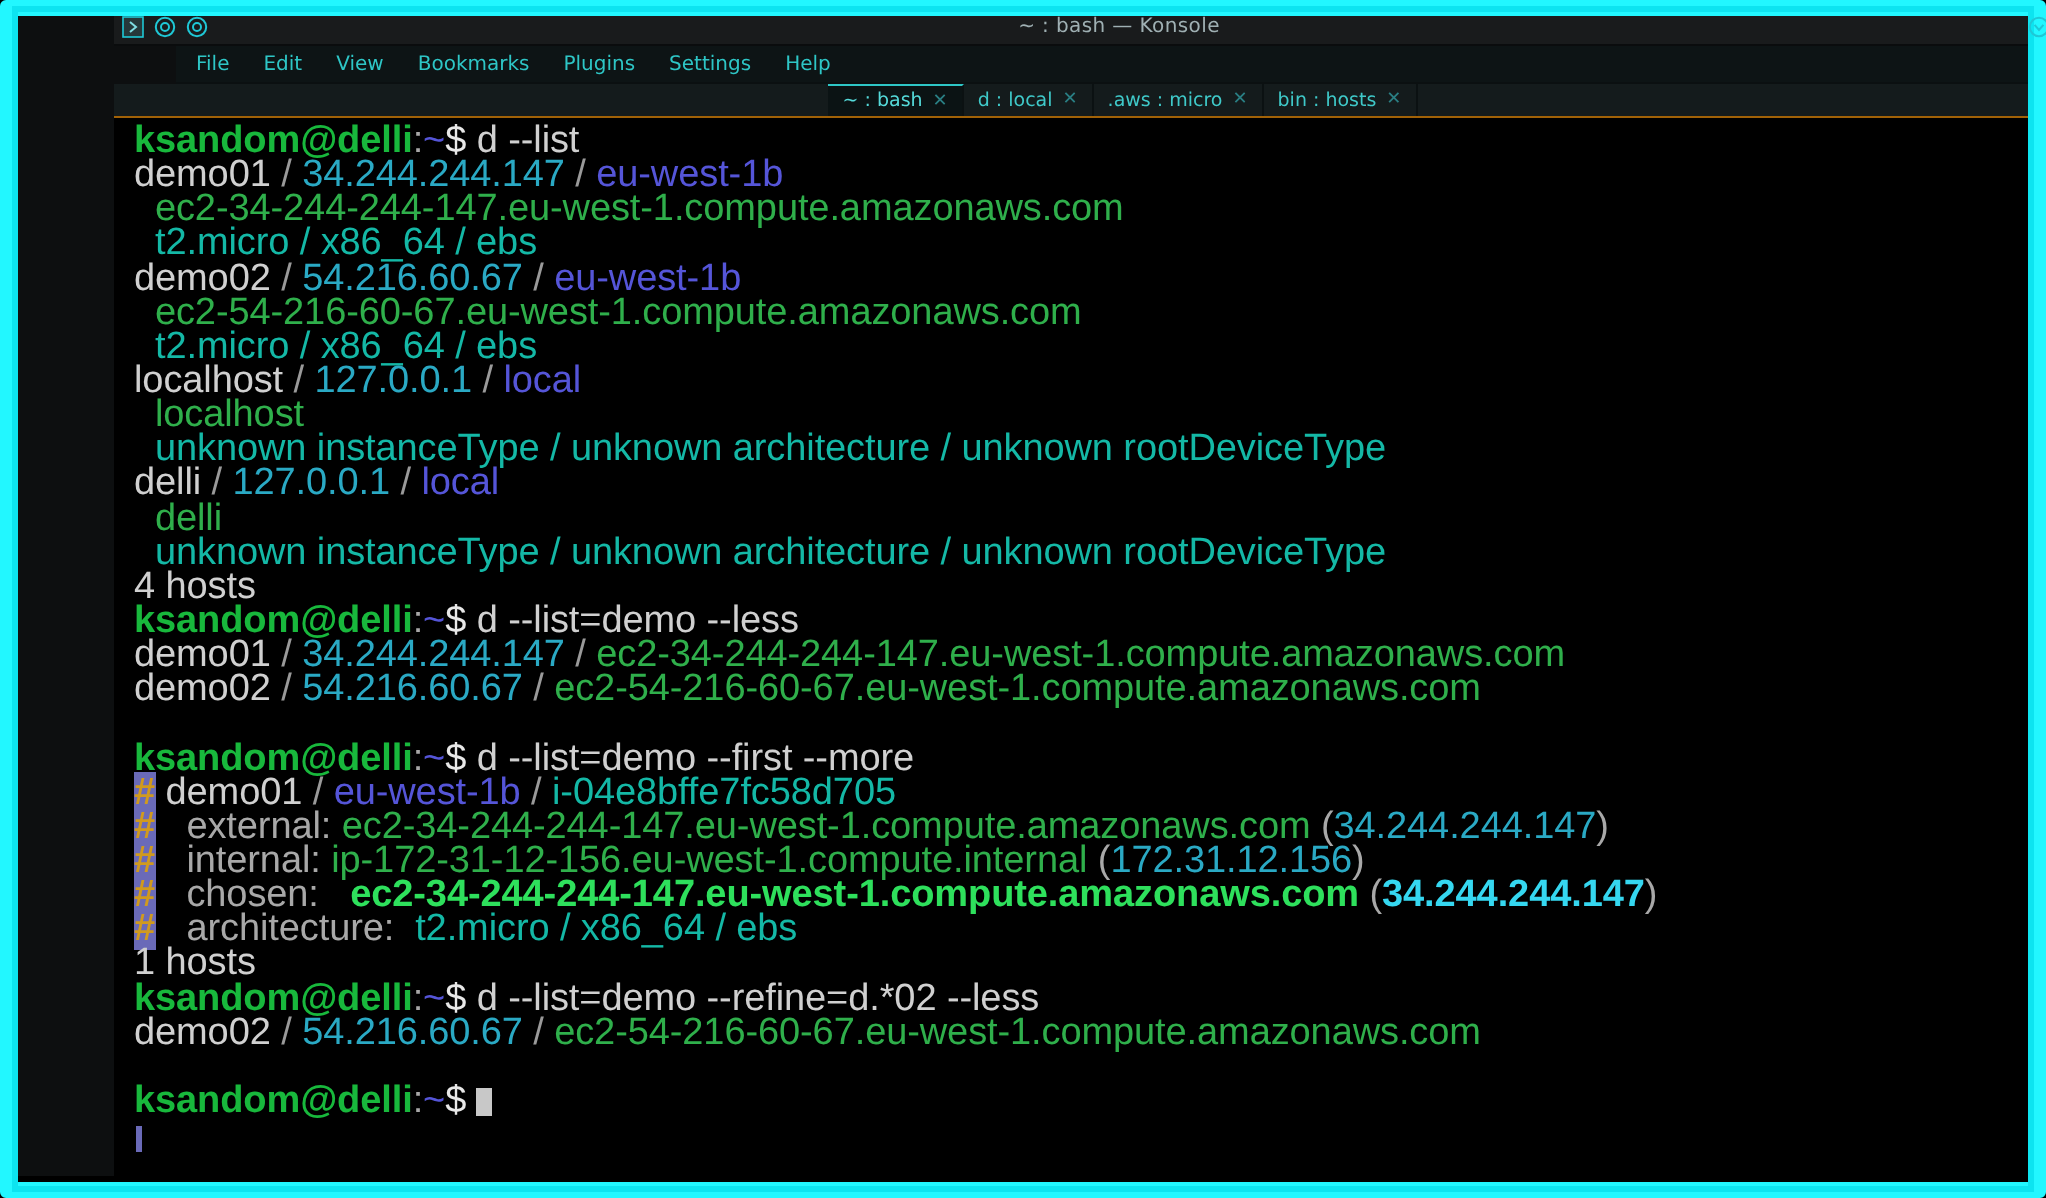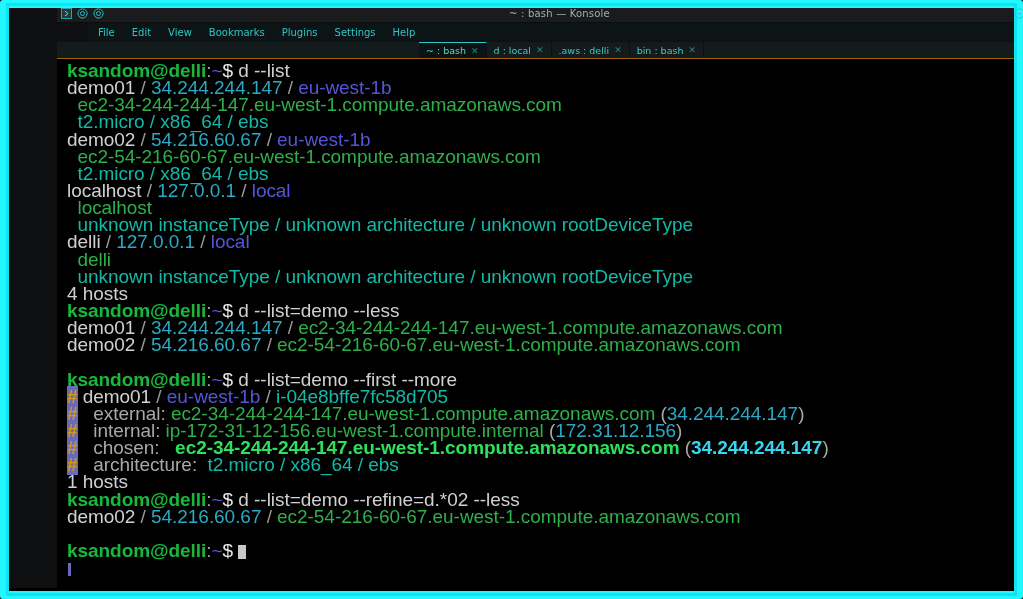--- a/index.html
+++ b/index.html
@@ -292,25 +292,25 @@
     <div id="tabbar">
       <div class="tab active">
         <span>~ : bash</span>
         <span class="tab-close">✕</span>
       </div>
       <div class="tab">
         <span>d : local</span>
         <span class="tab-close">✕</span>
       </div>
       <div class="tab">
-        <span>.aws : delli</span>
+        <span>.aws : micro</span>
         <span class="tab-close">✕</span>
       </div>
       <div class="tab">
-        <span>bin : bash</span>
+        <span>bin : hosts</span>
         <span class="tab-close">✕</span>
       </div>
     </div>
 
     <div id="terminal-wrap">
       <div id="terminal"><div class="line"><span class="c-bgreen">ksandom@delli</span><span class="c-gray">:</span><span class="c-blue">~</span><span class="c-white">$ </span><span class="c-default">d --list</span></div><div class="line"><span class="c-default">demo01</span><span class="c-dim"> / </span><span class="c-cyan">34.244.244.147</span><span class="c-dim"> / </span><span class="c-blue">eu-west-1b</span></div><div class="line"><span class="c-default">  </span><span class="c-green">ec2-34-244-244-147.eu-west-1.compute.amazonaws.com</span></div><div class="line"><span class="c-default">  </span><span class="c-orange">t2.micro / x86_64 / ebs</span></div><div class="line"><span class="c-default">demo02</span><span class="c-dim"> / </span><span class="c-cyan">54.216.60.67</span><span class="c-dim"> / </span><span class="c-blue">eu-west-1b</span></div><div class="line"><span class="c-default">  </span><span class="c-green">ec2-54-216-60-67.eu-west-1.compute.amazonaws.com</span></div><div class="line"><span class="c-default">  </span><span class="c-orange">t2.micro / x86_64 / ebs</span></div><div class="line"><span class="c-default">localhost</span><span class="c-dim"> / </span><span class="c-cyan">127.0.0.1</span><span class="c-dim"> / </span><span class="c-blue">local</span></div><div class="line"><span class="c-default">  </span><span class="c-green">localhost</span></div><div class="line"><span class="c-default">  </span><span class="c-orange">unknown instanceType / unknown architecture / unknown rootDeviceType</span></div><div class="line"><span class="c-default">delli</span><span class="c-dim"> / </span><span class="c-cyan">127.0.0.1</span><span class="c-dim"> / </span><span class="c-blue">local</span></div><div class="line"><span class="c-default">  </span><span class="c-green">delli</span></div><div class="line"><span class="c-default">  </span><span class="c-orange">unknown instanceType / unknown architecture / unknown rootDeviceType</span></div><div class="line"><span class="c-default">4 hosts</span></div><div class="line"><span class="c-bgreen">ksandom@delli</span><span class="c-gray">:</span><span class="c-blue">~</span><span class="c-white">$ </span><span class="c-default">d --list=demo --less</span></div><div class="line"><span class="c-default">demo01</span><span class="c-dim"> / </span><span class="c-cyan">34.244.244.147</span><span class="c-dim"> / </span><span class="c-green">ec2-34-244-244-147.eu-west-1.compute.amazonaws.com</span></div><div class="line"><span class="c-default">demo02</span><span class="c-dim"> / </span><span class="c-cyan">54.216.60.67</span><span class="c-dim"> / </span><span class="c-green">ec2-54-216-60-67.eu-west-1.compute.amazonaws.com</span></div><div class="line">&nbsp;</div><div class="line"><span class="c-bgreen">ksandom@delli</span><span class="c-gray">:</span><span class="c-blue">~</span><span class="c-white">$ </span><span class="c-default">d --list=demo --first --more</span></div><div class="line"><span class="bar-cell">#</span><span class="c-default"> </span><span class="c-default">demo01</span><span class="c-dim"> / </span><span class="c-blue">eu-west-1b</span><span class="c-dim"> / </span><span class="c-orange">i-04e8bffe7fc58d705</span></div><div class="line"><span class="bar-cell">#</span><span class="c-default">   </span><span class="c-gray">external: </span><span class="c-green">ec2-34-244-244-147.eu-west-1.compute.amazonaws.com</span><span class="c-gray"> (</span><span class="c-cyan">34.244.244.147</span><span class="c-gray">)</span></div><div class="line"><span class="bar-cell">#</span><span class="c-default">   </span><span class="c-gray">internal: </span><span class="c-green">ip-172-31-12-156.eu-west-1.compute.internal</span><span class="c-gray"> (</span><span class="c-cyan">172.31.12.156</span><span class="c-gray">)</span></div><div class="line"><span class="bar-cell">#</span><span class="c-default">   </span><span class="c-gray">chosen:   </span><span class="c-brgreen">ec2-34-244-244-147.eu-west-1.compute.amazonaws.com</span><span class="c-gray"> (</span><span class="c-brcyan">34.244.244.147</span><span class="c-gray">)</span></div><div class="line"><span class="bar-cell">#</span><span class="c-default">   </span><span class="c-gray">architecture:  </span><span class="c-orange">t2.micro / x86_64 / ebs</span></div><div class="line"><span class="c-default">1 hosts</span></div><div class="line"><span class="c-bgreen">ksandom@delli</span><span class="c-gray">:</span><span class="c-blue">~</span><span class="c-white">$ </span><span class="c-default">d --list=demo --refine=d.*02 --less</span></div><div class="line"><span class="c-default">demo02</span><span class="c-dim"> / </span><span class="c-cyan">54.216.60.67</span><span class="c-dim"> / </span><span class="c-green">ec2-54-216-60-67.eu-west-1.compute.amazonaws.com</span></div><div class="line">&nbsp;</div><div class="line"><span class="c-bgreen">ksandom@delli</span><span class="c-gray">:</span><span class="c-blue">~</span><span class="c-white">$ </span><span class="cursor"></span></div></div>
       <div id="scrollbar-track">
         <div id="scrollbar-thumb"></div>
       </div>
       <div class="leftmark"></div>

